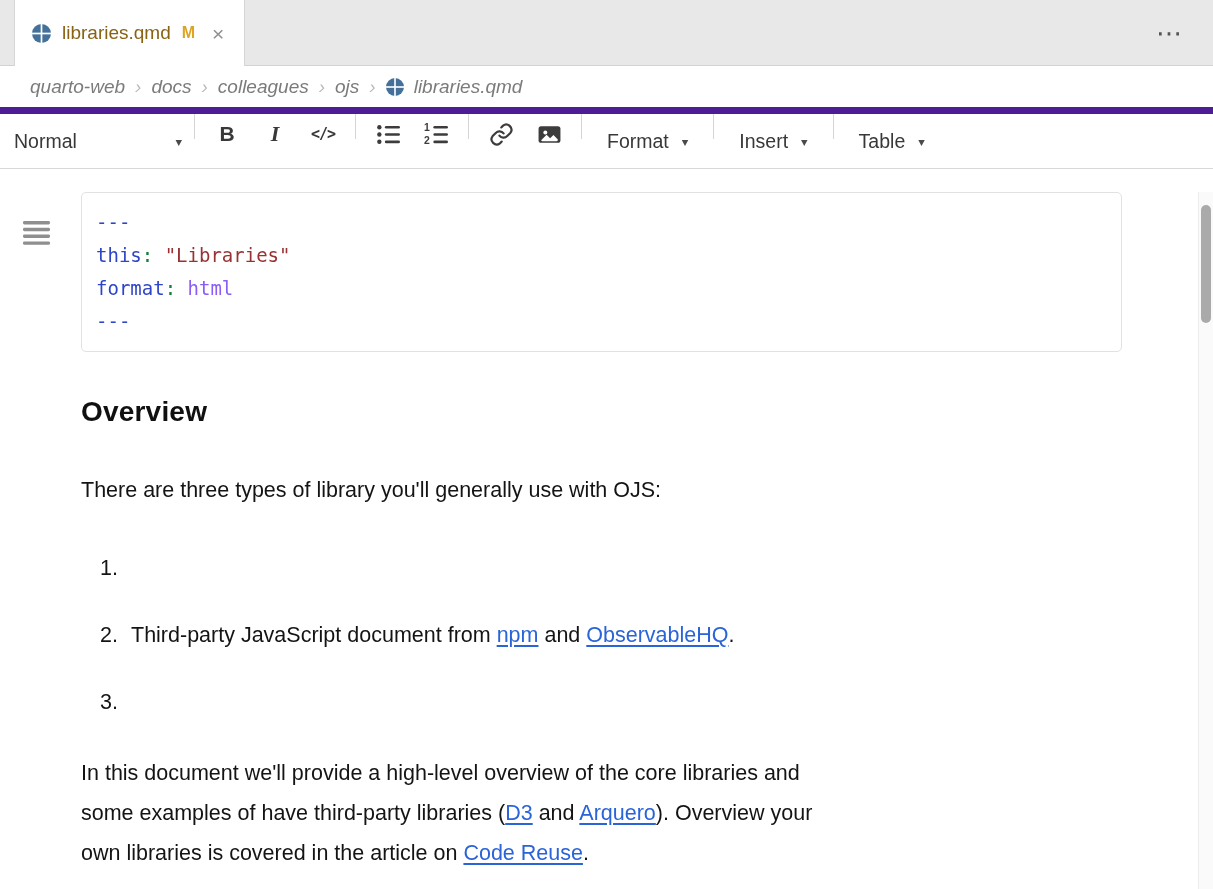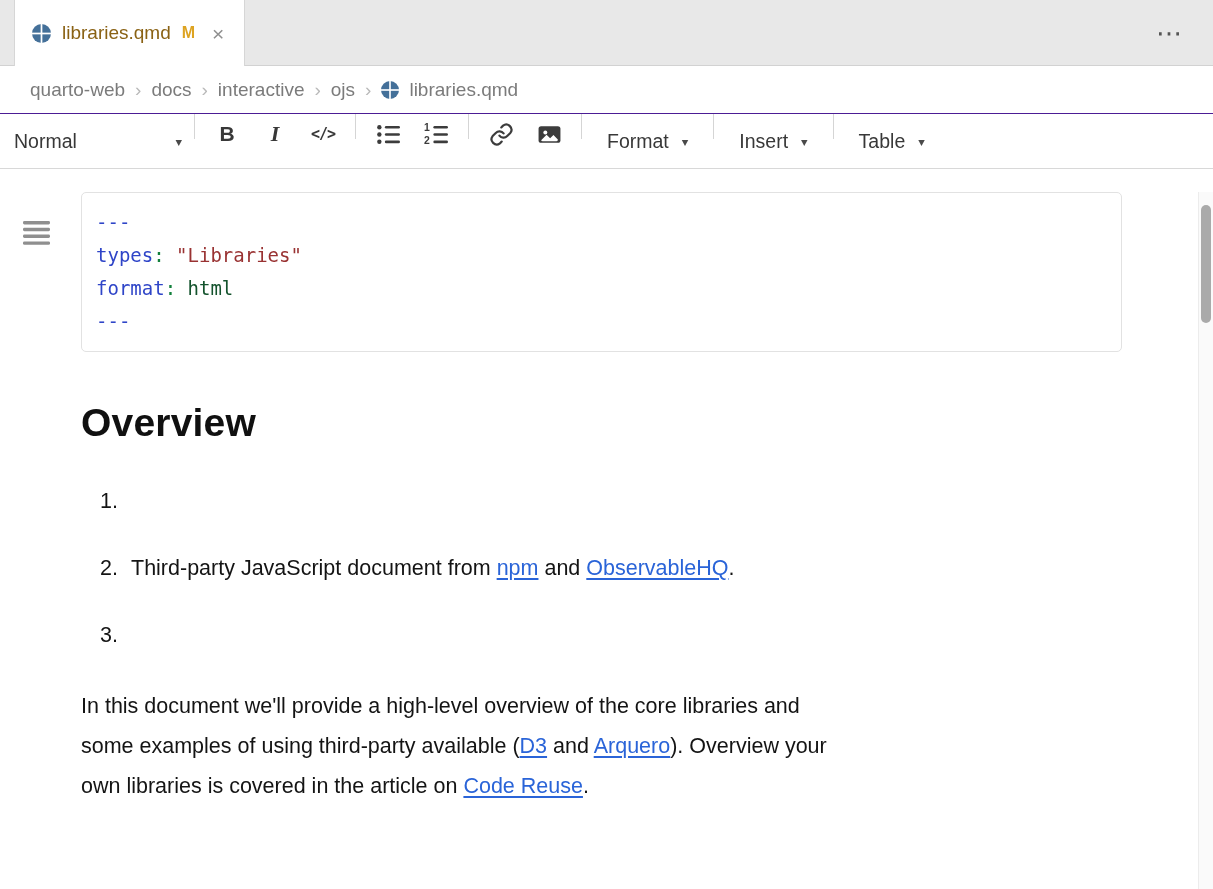--- a/index.html
+++ b/index.html
@@ -28,21 +28,21 @@
   .tab-close{font-size:21px;color:#8f8f8f;margin-left:6px;line-height:1}
   .strip-right{
     flex:1;background:#e8e8e8;border-bottom:1px solid #d2d2d2;
     display:flex;align-items:center;justify-content:flex-end;padding-right:30px;
   }
   .more-btn{font-size:26px;color:#555;line-height:1;letter-spacing:1px}
 
   
   .breadcrumb{
     height:48px;display:flex;align-items:center;gap:10px;padding-left:30px;
-    font-size:19px;color:#7b7b7b;background:#fff;border-bottom:1px solid #4c1d95;
+    font-size:19px;color:#7b7b7b;background:#fff;border-bottom:7px solid #4c1d95;font-style:italic;
   }
   .bc-item{color:#7b7b7b}
   .bc-sep{color:#b9b9b9;font-size:19px}
   .bc-current{display:inline-flex;align-items:center;gap:10px;color:#7b7b7b}
   .q-icon{display:inline-flex;align-items:center}
 
   
   .toolbar{
     height:55px;display:flex;padding-left:14px;
     font-size:19.5px;color:#383838;border-bottom:1px solid #d8d8d8;background:#fff;
@@ -66,23 +66,23 @@
   .yaml-block{
     margin-top:23px;width:1041px;border:1px solid #e2e2e2;border-radius:5px;
     padding:13px 14px;font-family:"DejaVu Sans Mono","Liberation Mono",monospace;
     font-size:19px;line-height:33px;color:#111;
   }
   .yline{white-space:pre}
   .yfence{color:var(--yaml-key)}
   .ykey{color:var(--yaml-key)}
   .ycolon{color:var(--yaml-colon)}
   .ystr{color:var(--yaml-string);padding-left:1ch}
-  .yval{color:#14532d;padding-left:1ch}
-
-  .heading{margin:51px 0 0;font-size:39px;line-height:40px;font-weight:700;color:#101010;letter-spacing:.2px}
+  .yval{color:#8b5cf6;padding-left:1ch}
+
+  .heading{margin:40px 0 0;font-size:28px;line-height:40px;font-weight:700;color:#101010;letter-spacing:.2px}
   .para{margin:38px 0 0;font-size:21.5px;line-height:40px;color:#141414;max-width:1010px}
   .olist{margin:38px 0 0}
   .oli{display:flex;padding-left:19px;font-size:21.5px;line-height:40px;margin:0 0 27px;color:#141414}
   .oli:last-child{margin-bottom:0}
   .marker{width:31px;flex:none}
   .closing{margin-top:31px}
   .closing .line{display:block}
   a.link{color:var(--link);text-decoration:underline;text-underline-offset:3px}
 </style>
 </head>
@@ -105,21 +105,21 @@
   <div class="strip-right">
     <span class="more-btn">⋯</span>
   </div>
 </div>
 
 <div class="breadcrumb">
   <span class="bc-item">quarto-web</span>
   <span class="bc-sep">›</span>
   <span class="bc-item">docs</span>
   <span class="bc-sep">›</span>
-  <span class="bc-item">interactive</span>
+  <span class="bc-item">colleagues</span>
   <span class="bc-sep">›</span>
   <span class="bc-item">ojs</span>
   <span class="bc-sep">›</span>
   <span class="bc-current">
     <span class="q-icon">
         <svg width="18" height="18" viewBox="0 0 20 20">
           <circle cx="10" cy="10" r="10" fill="#447099"></circle>
           <rect x="9.1" y="0" width="1.8" height="20" fill="#fff"></rect>
           <rect x="0" y="9.1" width="20" height="1.8" fill="#fff"></rect>
         </svg>
@@ -210,40 +210,41 @@
         <rect x="0" y="13.6" width="27" height="3.4" rx="1.4"></rect>
         <rect x="0" y="20.4" width="27" height="3.4" rx="1.4"></rect>
       </svg></div>
 
   <div class="scrollbar">
     <div class="thumb"></div>
   </div>
 
   <div class="yaml-block">
     <div class="yline"><span class="yfence">---</span></div>
-    <div class="yline"><span class="ykey">types</span><span class="ycolon">:</span><span class="ystr">"Libraries"</span></div>
+    <div class="yline"><span class="ykey">this</span><span class="ycolon">:</span><span class="ystr">"Libraries"</span></div>
     <div class="yline"><span class="ykey">format</span><span class="ycolon">:</span><span class="yval">html</span></div>
     <div class="yline"><span class="yfence">---</span></div>
   </div>
 
   <h1 class="heading">Overview</h1>
 
+  <p class="para">There are three types of library you'll generally use with OJS:</p>
 
   <div class="olist">
     <div class="oli">
       <span class="marker">1.</span>
     </div>
     <div class="oli">
       <span class="marker">2.</span>
       <span class="li-text"><span>Third-party JavaScript document from </span><a class="link">npm</a><span> and </span><a class="link">ObservableHQ</a><span>.</span></span>
     </div>
     <div class="oli">
       <span class="marker">3.</span>
     </div>
   </div>
 
   <p class="para closing">
     <span class="line"><span>In this document we'll provide a high-level overview of the core libraries and</span></span>
-    <span class="line"><span>some examples of using third-party available (</span><a class="link">D3</a><span> and </span><a class="link">Arquero</a><span>). Overview your</span></span>
+    <span class="line"><span>some examples of have third-party libraries (</span><a class="link">D3</a><span> and </span><a class="link">Arquero</a><span>). Overview your</span></span>
     <span class="line"><span>own libraries is covered in the article on </span><a class="link">Code Reuse</a><span>.</span></span>
   </p>
 
 </div>
 
 </body></html>

